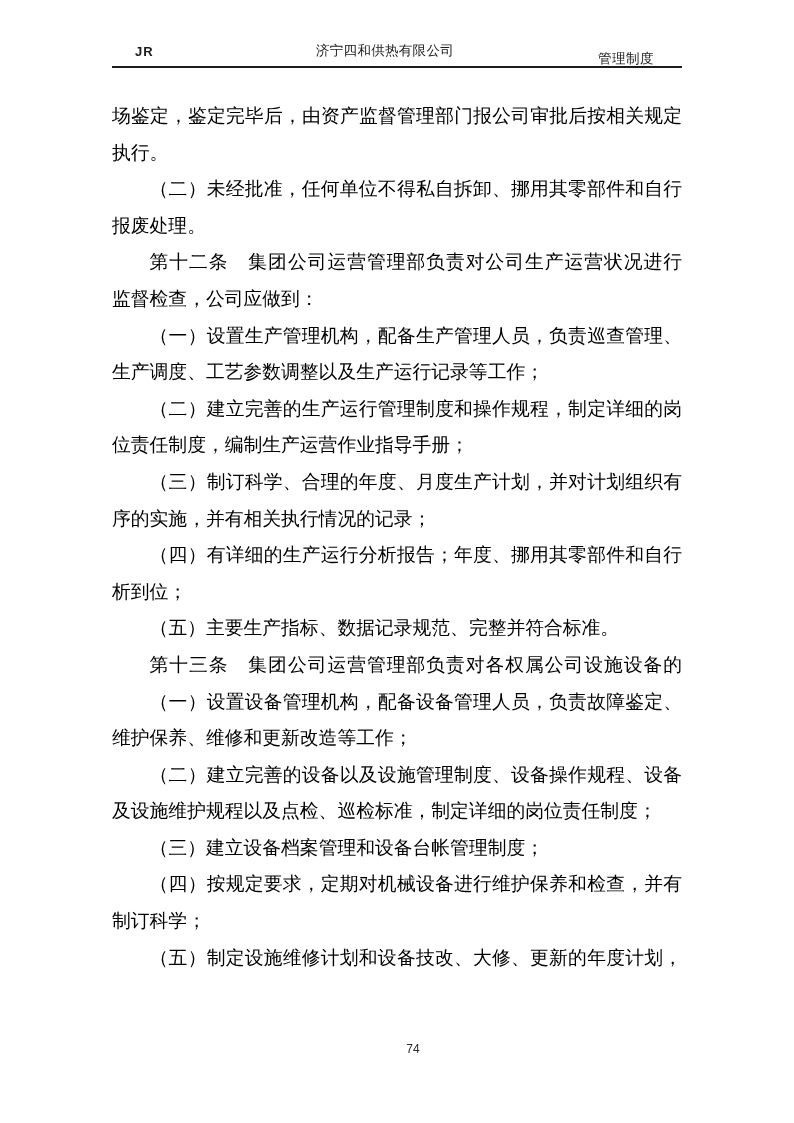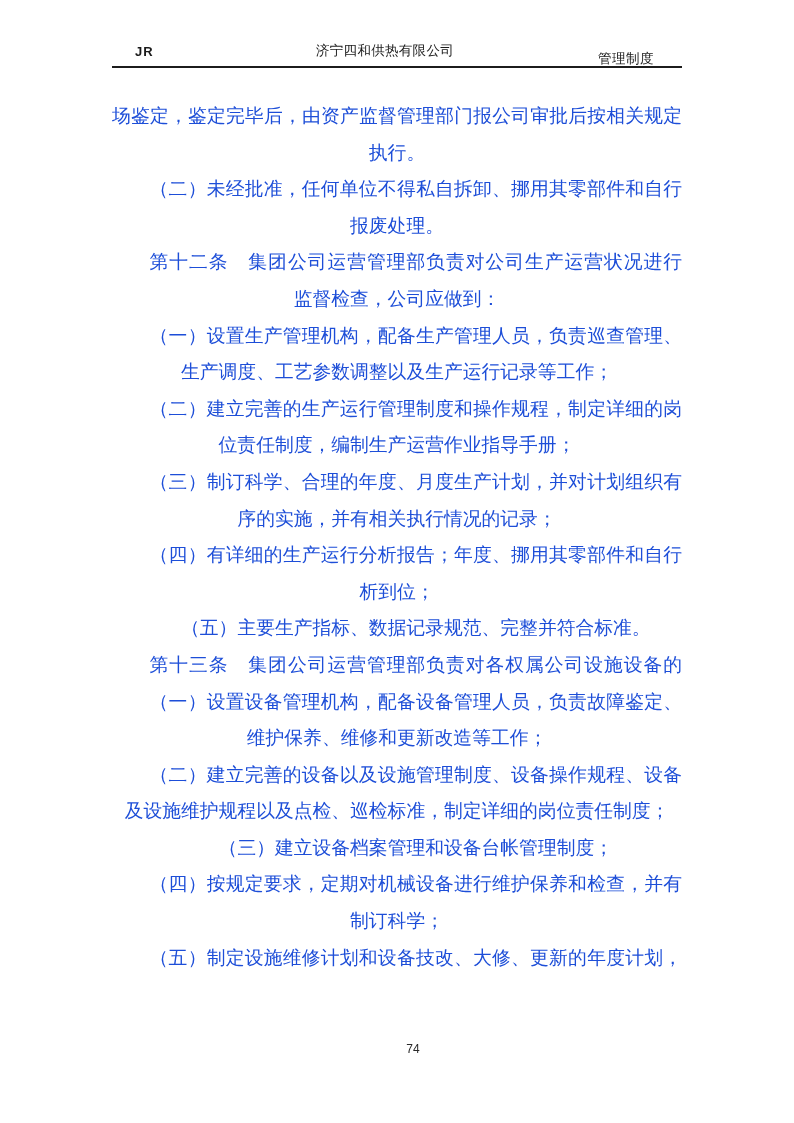--- a/index.html
+++ b/index.html
@@ -30,23 +30,23 @@
     font-size: 13.5px; letter-spacing: 0.5px; color: #1a1a1a; margin-top: 8px;
   }
   .hdr-rule {
     position: absolute; left: 112px; top: 66px;
     width: 570px; height: 2px; background: #1c1c1c;
   }
 
   
   .doc-body {
     position: absolute; left: 112px; top: 98px; width: 570px;
-    font-size: 18.8px; line-height: 36.6px; color: #1d4ed8;
+    font-size: 18.8px; line-height: 36.6px; color: #000000;
   }
-  .line { white-space: normal; overflow: hidden; text-align: center; }
+  .line { white-space: normal; overflow: hidden; text-align: left; }
   .line.indent { padding-left: 2em; }
   .line.fill {
     text-align: justify;
     text-align-last: justify;
     text-justify: inter-character;
   }
 
   
   .footer {
     position: absolute; left: 0; top: 1042px; width: 794px;

